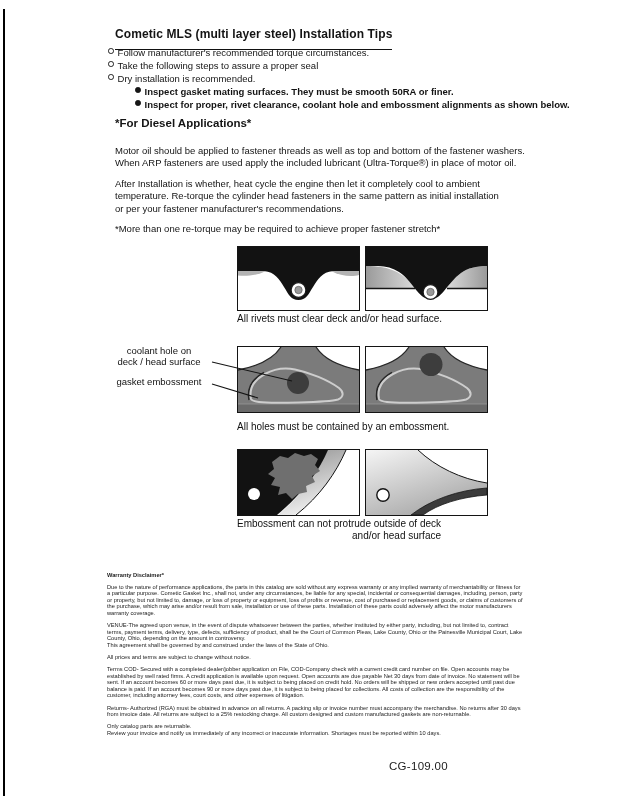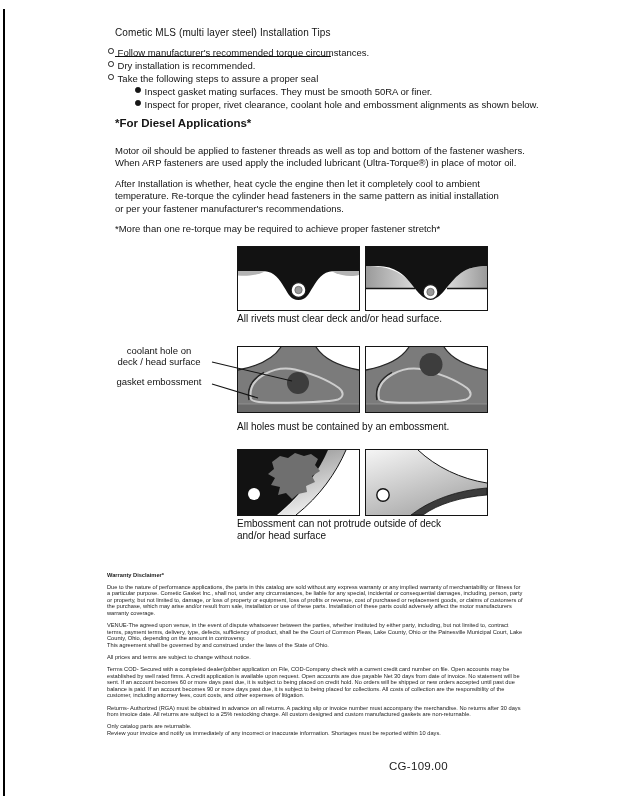--- a/index.html
+++ b/index.html
@@ -1,26 +1,26 @@
 <!DOCTYPE html>
 <html><head>
 <meta charset="utf-8">
 <style>
   html,body{margin:0;padding:0;background:#ffffff;}
   .page{position:relative;width:618px;height:800px;background:#ffffff;overflow:hidden;
         font-family:"Liberation Sans","DejaVu Sans",sans-serif;color:#141414;}
   .left-rule{position:absolute;left:3px;top:9px;width:2px;height:787px;background:#000;}
-  .title{position:absolute;left:115px;top:27px;font-size:10px;font-weight:normal;
-         letter-spacing:.1px;border-bottom:1.6px solid #111;padding-bottom:18px;}
+  .title{position:absolute;left:115px;top:27px;font-size:12px;font-weight:bold;
+         letter-spacing:.1px;border-bottom:1.6px solid #111;padding-bottom:8px;}
   .bullets{position:absolute;left:108px;top:46px;width:470px;font-size:9.5px;line-height:13px;}
   .b-row{display:flex;align-items:baseline;}
   .b-marker{flex:0 0 auto;width:3.6px;height:3.6px;border:1px solid #222;border-radius:50%;
             margin-right:4px;position:relative;top:-2px;}
   .b-marker.filled{background:#161616;border-color:#161616;}
-  .b-row.sub{margin-left:27px;}
+  .b-row.sub{margin-left:27px;font-weight:bold;}
   .diesel{position:absolute;left:115px;top:117px;width:472px;font-size:9.5px;line-height:12.5px;}
   .diesel h2{font-size:11.5px;font-weight:bold;margin:0 0 15px 0;}
   .diesel p{margin:2px 0 8px 0;}
   .pre{white-space:pre-line;}
   .dg-section{position:absolute;left:0;top:0;width:618px;height:105px;}
   .dg-label{position:absolute;width:121px;text-align:center;font-size:12.5px;
             letter-spacing:.5px;color:#111;margin-top:20px;}
   .dg-box{position:absolute;border:1.7px solid #141414;background:#fff;line-height:0;}
   .dg-caption{position:absolute;left:237px;font-size:10px;color:#111;line-height:11.5px;}
   .anno{position:absolute;font-size:9.5px;line-height:11px;text-align:center;width:102px;color:#111;}
@@ -39,25 +39,25 @@
 
   <div class="title">Cometic MLS (multi layer steel) Installation Tips</div>
 
   <div class="bullets">
     <div class="b-row">
       <span class="b-marker"></span>
       <span>Follow manufacturer's recommended torque circumstances.</span>
     </div>
     <div class="b-row">
       <span class="b-marker"></span>
-      <span>Dry installation is recommended.</span>
+      <span>Take the following steps to assure a proper seal</span>
     </div>
     <div class="b-row">
       <span class="b-marker"></span>
-      <span>Take the following steps to assure a proper seal</span>
+      <span>Dry installation is recommended.</span>
     </div>
     <div class="b-row sub">
       <span class="b-marker filled"></span>
       <span>Inspect gasket mating surfaces.  They must be smooth 50RA or finer.</span>
     </div>
     <div class="b-row sub">
       <span class="b-marker filled"></span>
       <span>Inspect for proper, rivet clearance, coolant hole and embossment alignments as shown below.</span>
     </div>
   </div>
@@ -188,21 +188,21 @@
           </linearGradient>
         </defs>
         <rect width="121" height="65" fill="#ffffff"></rect>
         <path d="M0,0 H52 C70,17 95,29 121,33 V38 C92,40 64,50 45,65 H0 Z" fill="url(#g3w)"></path>
         <path d="M52,0 C70,17 95,29 121,33" fill="none" stroke="#141414" stroke-width="1"></path>
         <path d="M45,65 C64,50 92,40 121,38 V45 C95,47 72,54 57,65 Z" fill="#3b3b3b" stroke="#141414" stroke-width="0.8"></path>
         <circle cx="17" cy="45" r="6.2" fill="#ffffff" stroke="#141414" stroke-width="1.4"></circle>
       </svg>
     </div>
 
-    <div class="dg-caption pre" style="top:86px;">Embossment can not protrude outside of deck
+    <div class="dg-caption pre" style="top:86px;text-align:right;">Embossment can not protrude outside of deck
 and/or head surface</div>
   </div>
 
   <div class="legal">
     <p class="lg-h">Warranty Disclaimer*</p>
     <p>Due to the nature of performance applications, the parts in this catalog are sold without any express warranty or any implied warranty of merchantability or fitness for a particular purpose.  Cometic Gasket Inc., shall not, under any circumstances, be liable for any special, incidental or consequential damages, including, person, party or property, but not limited to, damage, or loss of property or equipment, loss of profits or revenue, cost of purchased or replacement goods, or claims of customers of the purchase, which may arise and/or result from sale, installation or use of these parts.  Installation of these parts could adversely affect the motor manufacturers warranty coverage.</p>
     <p class="pre">VENUE-The agreed upon venue, in the event of dispute whatsoever between the parties, whether instituted by either party, including, but not limited to, contract terms, payment terms, delivery, type, defects, sufficiency of product, shall be the Court of Common Pleas, Lake County, Ohio or the Painesville Municipal Court, Lake County, Ohio, depending on the amount in controversy.
 This agreement shall be governed by and construed under the laws of the State of Ohio.</p>
     <p>All prices and terms are subject to change without notice.</p>
     <p>Terms COD- Secured with a completed dealer/jobber application on File, COD-Company check with a current credit card number on file.  Open accounts may be established by well rated firms.  A credit application is available upon request.  Open accounts are due payable Net 30 days from date of invoice.  No statement will be sent.  If an account becomes 60 or more days past due, it is subject to being placed on credit hold.  No orders will be shipped or new orders accepted until past due balance is paid.  If an account becomes 90 or more days past due, it is subject to being placed for collections.  All costs of collection are the responsibility of the customer, including attorney fees, court costs, and other expenses of litigation.</p>

